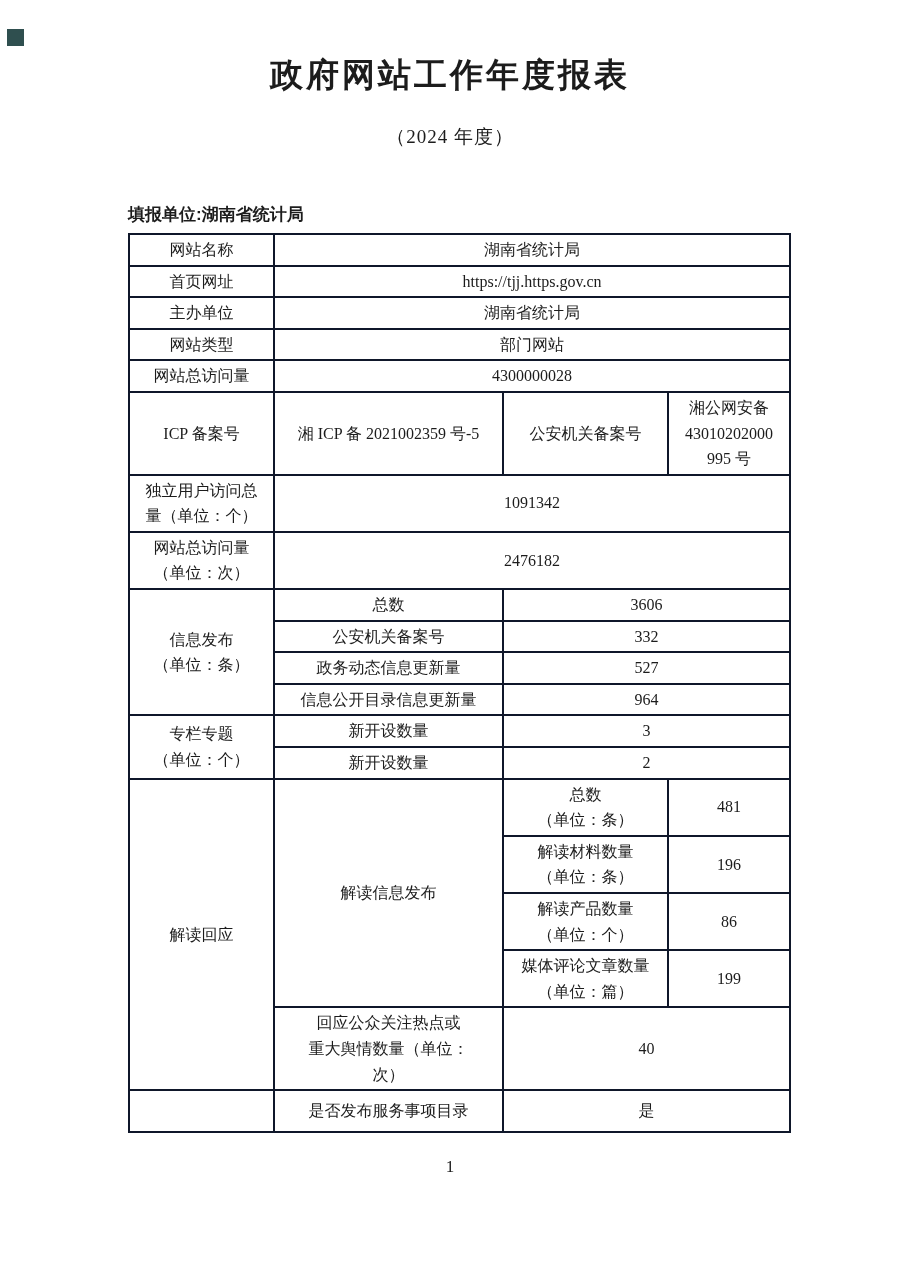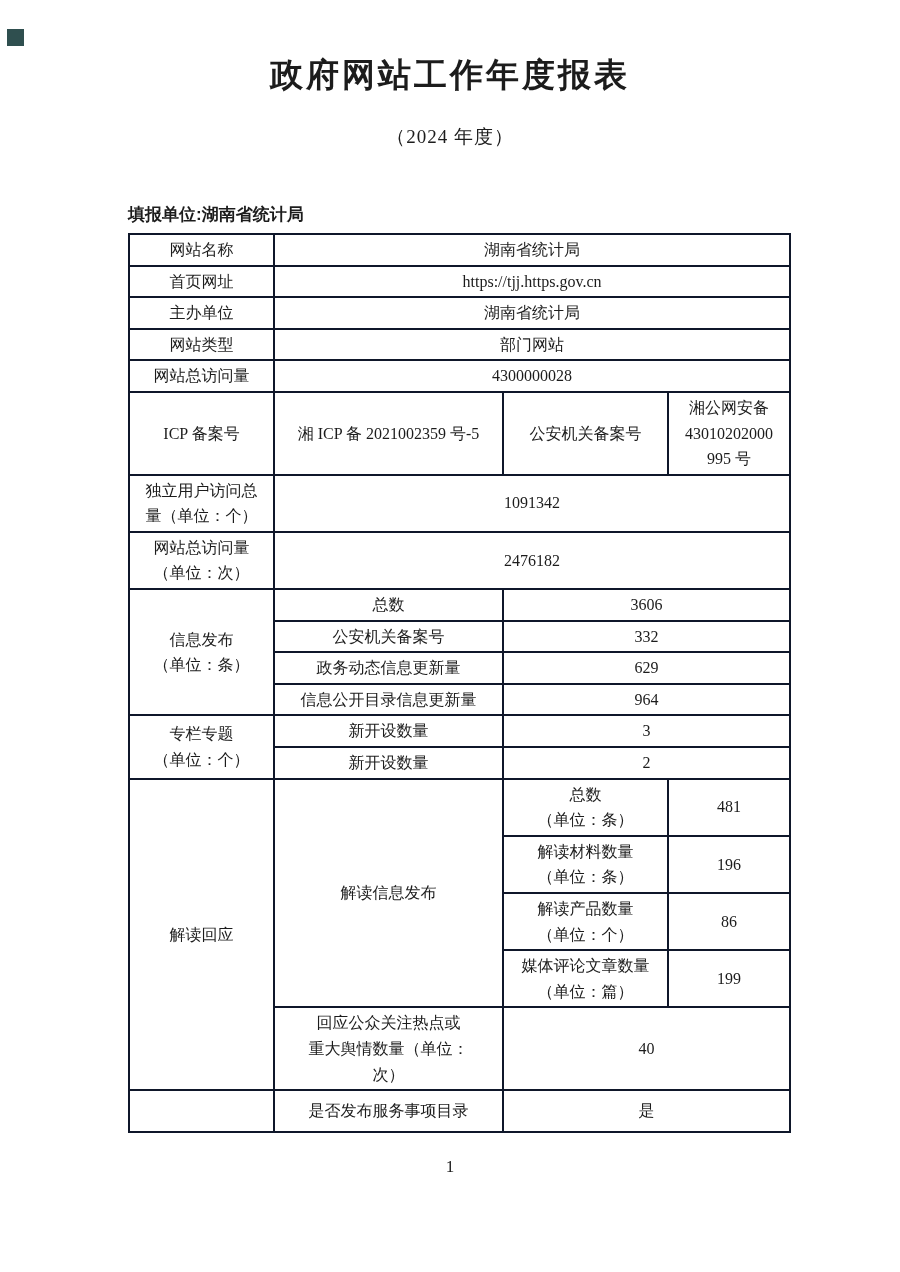--- a/index.html
+++ b/index.html
@@ -136,21 +136,21 @@
 （单位：条）</td>
       <td>总数</td>
       <td colspan="2">3606</td>
     </tr>
     <tr class="r31">
       <td>公安机关备案号</td>
       <td colspan="2">332</td>
     </tr>
     <tr class="r31">
       <td>政务动态信息更新量</td>
-      <td colspan="2">629</td>
+      <td colspan="2">527</td>
     </tr>
     <tr class="r31">
       <td>信息公开目录信息更新量</td>
       <td colspan="2">964</td>
     </tr>
 
     <tr class="r31">
       <td rowspan="2">专栏专题
 （单位：个）</td>
       <td>新开设数量</td>

